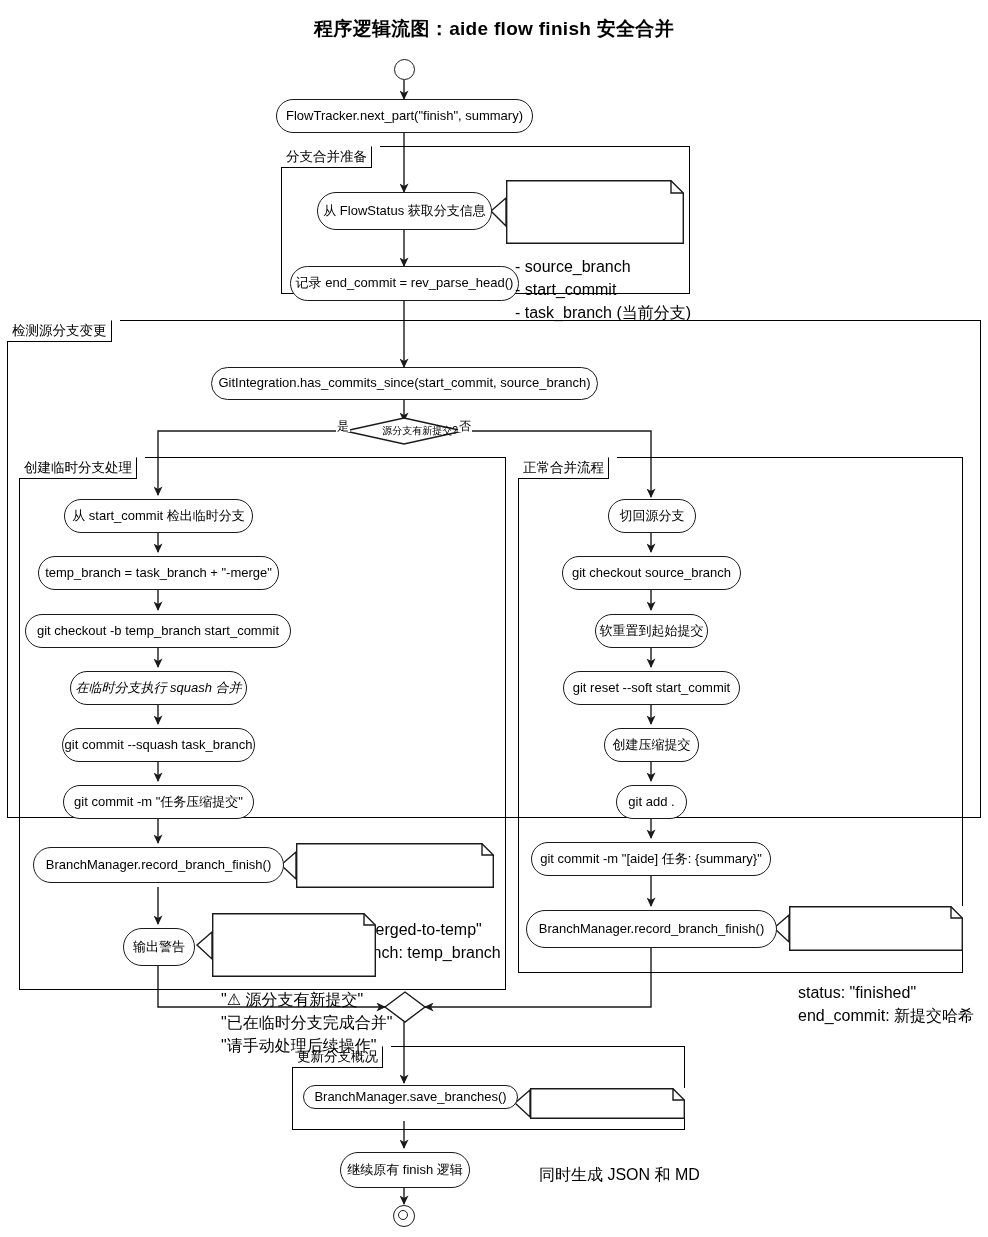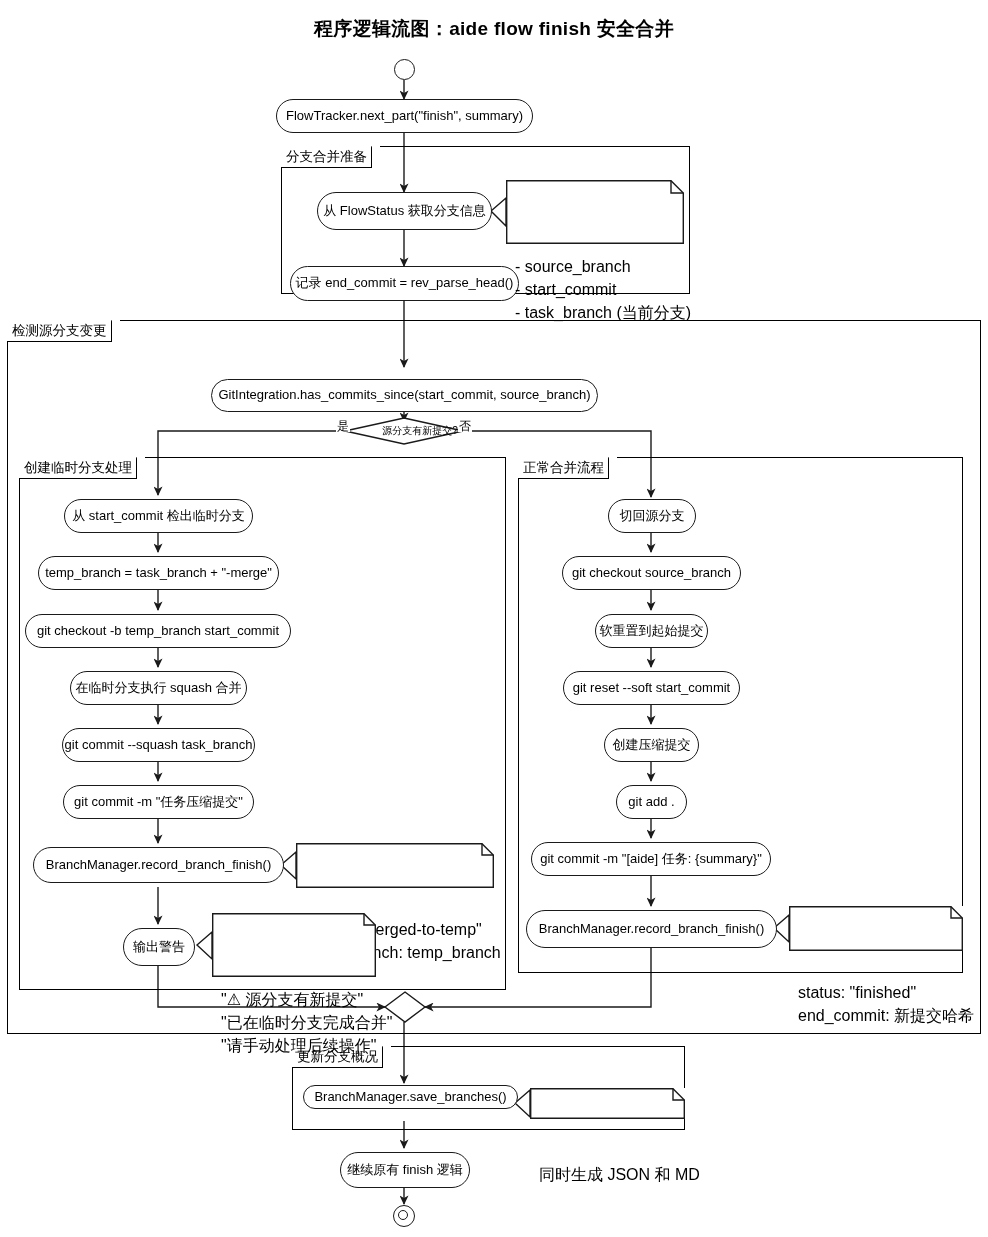--- a/index.html
+++ b/index.html
@@ -214,21 +214,21 @@
       <path d="M404,418 L463,431 L404,444 L345,431 Z" fill="#fff"></path>
     </g>
   </svg>
 
   <div class="subgraph" style="left:281px; top:146px; width:409px; height:148px;">
     <div class="sg-label-wrap">
       <div class="sg-label">分支合并准备</div>
     </div>
   </div>
 
-  <div class="subgraph" style="left:7px; top:320px; width:974px; height:714px;">
+  <div class="subgraph" style="left:7px; top:320px; width:974px; height:498px;">
     <div class="sg-label-wrap">
       <div class="sg-label">检测源分支变更</div>
     </div>
   </div>
 
   <div class="subgraph" style="left:19px; top:457px; width:487px; height:533px;">
     <div class="sg-label-wrap">
       <div class="sg-label">创建临时分支处理</div>
     </div>
   </div>
@@ -250,35 +250,35 @@
   <div class="circle-end-outer" style="left:393px; top:1205px;">
     <div class="circle-end-inner"></div>
   </div>
 
   <div class="node stadium" style="left:276px; top:99px; width:257px; height:34px;">FlowTracker.next_part("finish", summary)</div>
 
   <div class="node stadium" style="left:317px; top:192px; width:175px; height:38px;">从 FlowStatus 获取分支信息</div>
 
   <div class="node stadium" style="left:290px; top:266px; width:229px; height:35px;">记录 end_commit = rev_parse_head()</div>
 
-  <div class="node stadium" style="left:211px; top:367px; width:387px; height:33px;margin-top:12px;">GitIntegration.has_commits_since(start_commit, source_branch)</div>
+  <div class="node stadium" style="left:211px; top:367px; width:387px; height:33px;">GitIntegration.has_commits_since(start_commit, source_branch)</div>
 
   <div class="decision-wrap" style="left:345px; top:418px; width:118px; height:26px;">
     <div class="decision-label">源分支有新提交?</div>
   </div>
   <div class="edge-label" style="left:336px; top:420px;">是</div>
   <div class="edge-label" style="left:458px; top:420px;">否</div>
 
   <div class="node stadium" style="left:64px; top:499px; width:189px; height:34px;">从 start_commit 检出临时分支</div>
 
   <div class="node stadium" style="left:38px; top:556px; width:241px; height:34px;">temp_branch = task_branch + "-merge"</div>
 
   <div class="node stadium" style="left:25px; top:614px; width:266px; height:34px;">git checkout -b temp_branch start_commit</div>
 
-  <div class="node stadium" style="left:70px; top:671px; width:177px; height:34px;">在临时分支执行 squash 合并</div>
+  <div class="node stadium" style="left:70px; top:671px; width:177px; height:34px;font-style:italic;">在临时分支执行 squash 合并</div>
 
   <div class="node stadium" style="left:62px; top:728px; width:193px; height:34px;">git commit --squash task_branch</div>
 
   <div class="node stadium" style="left:63px; top:785px; width:191px; height:34px;">git commit -m "任务压缩提交"</div>
 
   <div class="node stadium" style="left:33px; top:847px; width:251px; height:36px;">BranchManager.record_branch_finish()</div>
 
   <div class="node stadium" style="left:123px; top:928px; width:72px; height:38px;">输出警告</div>
 
   <div class="node stadium" style="left:608px; top:499px; width:88px; height:34px;">切回源分支</div>

